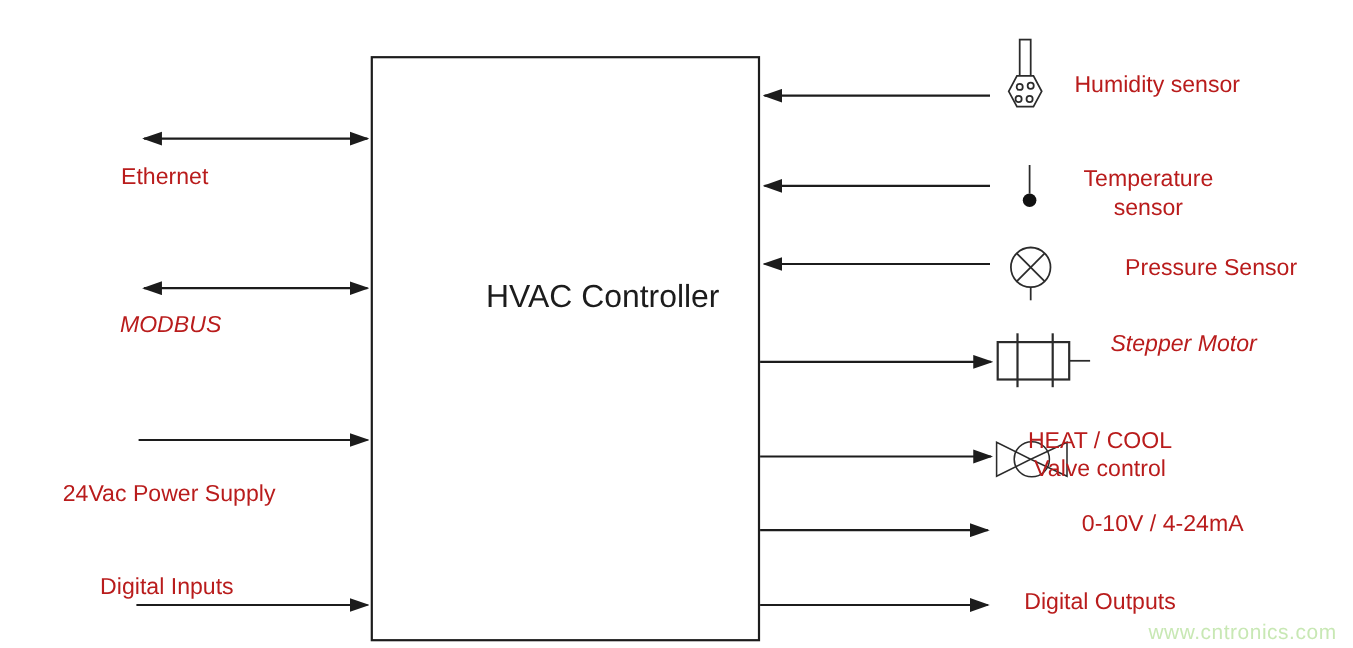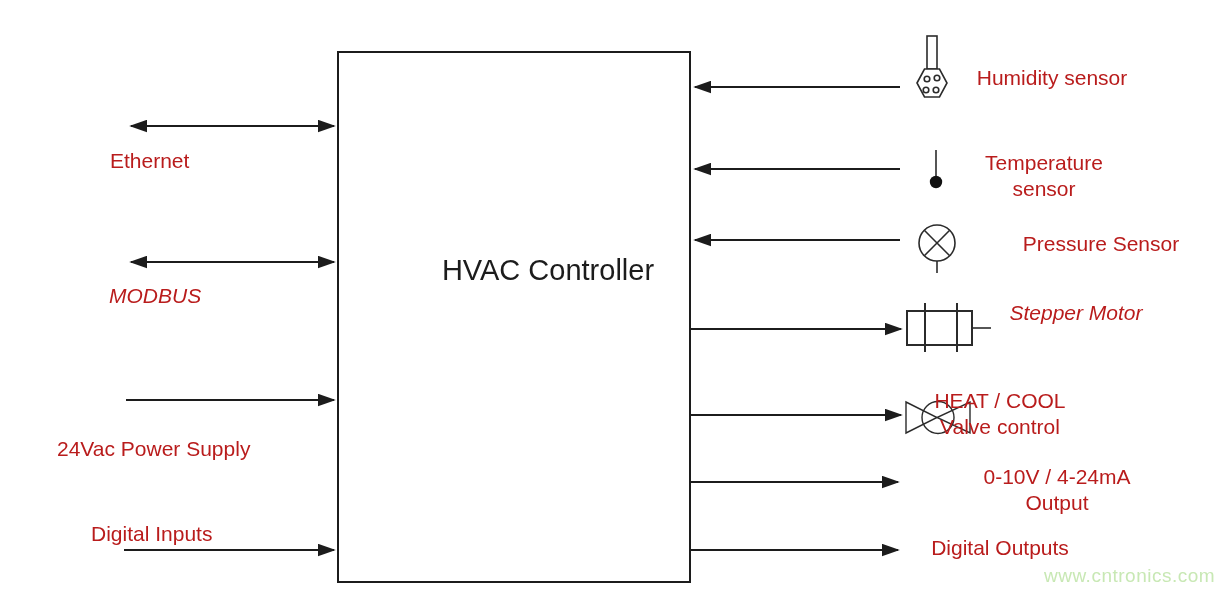--- a/index.html
+++ b/index.html
@@ -122,21 +122,20 @@
     <div>Stepper Motor</div>
   </div>
 
   <div class="lbl centered" style="left:1000px; top:388px;">
     <div>HEAT / COOL</div>
     <div>Valve control</div>
   </div>
 
   <div class="lbl centered" style="left:1057px; top:464px;">
     <div>0-10V / 4-24mA</div>
-    <div>Output</div>
   </div>
 
   <div class="lbl centered" style="left:1000px; top:535px;">
     <div>Digital Outputs</div>
   </div>
 
   <div id="watermark">www.cntronics.com</div>
 
 </div>
 

